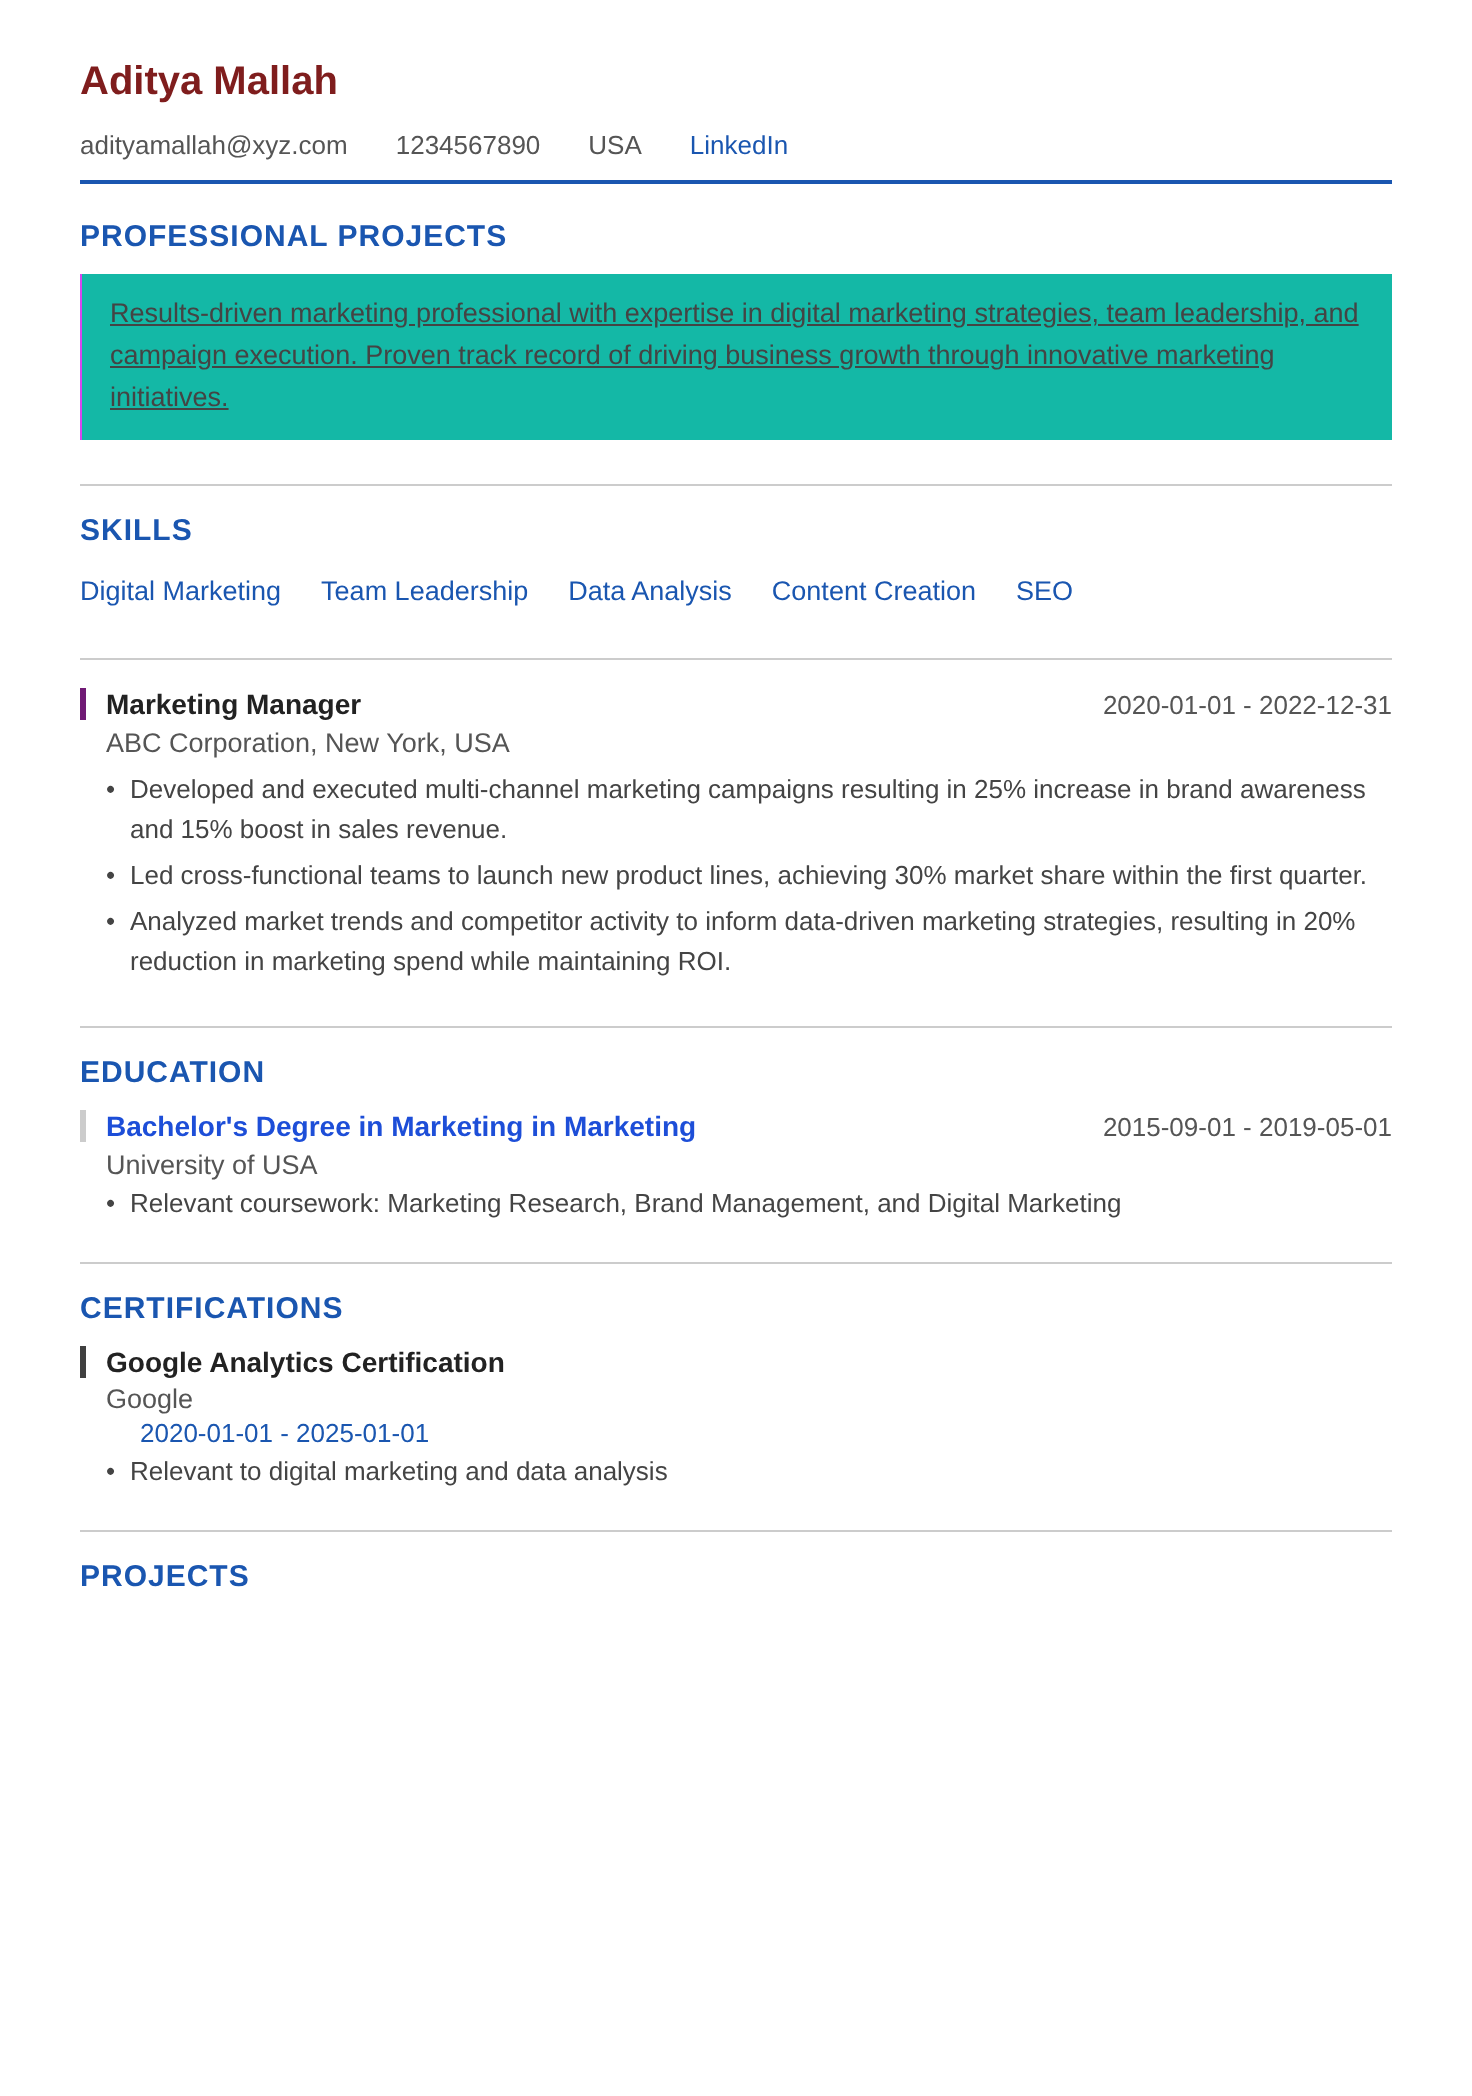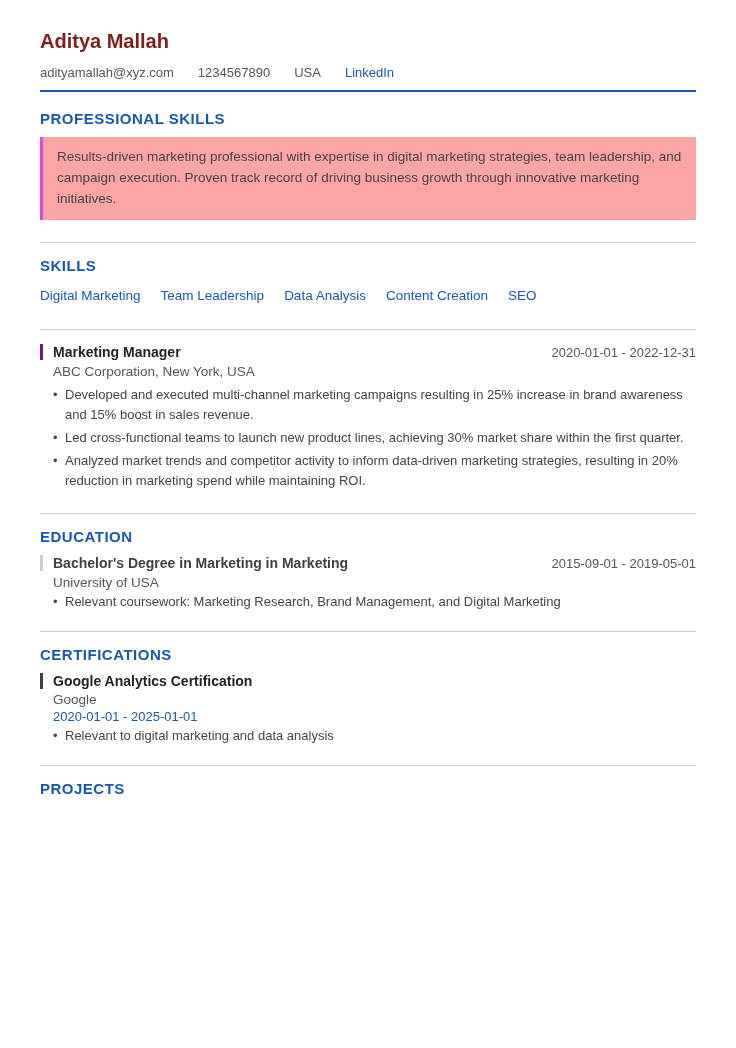--- a/index.html
+++ b/index.html
@@ -44,26 +44,27 @@
       color: #1a56b0;
       letter-spacing: 0.5px;
       margin-bottom: 10px;
     }
     .section-divider {
       border: none;
       border-top: 1px solid #ccc;
       margin: 18px 0 14px 0;
     }
     .summary-box {
-      border-left: 3px solid #d946ef;
+      border-left: 1px solid #d946ef;
       padding: 10px 14px;
-      background: #fca5a5;
+      background: #14b8a6;
       font-size: 13.5px;
       color: #444;
       line-height: 1.55;
+      text-decoration: underline;
     }
     .skills-row {
       display: flex;
       flex-wrap: wrap;
       gap: 23px 20px;
       padding: 4px 0;
     }
     .skill-tag {
       font-size: 13.5px;
       color: #1a56b0;
@@ -115,21 +116,21 @@
       margin-bottom: 8px;
     }
     .edu-header {
       display: flex;
       justify-content: space-between;
       align-items: baseline;
     }
     .edu-degree {
       font-weight: bold;
       font-size: 14px;
-      color: #404040;
+      color: #1d4ed8;
       border-left: 3px solid #ccc;
       padding-left: 10px;
     }
     .edu-dates {
       font-size: 13px;
       color: #555;
       white-space: nowrap;
     }
     .edu-school {
       font-size: 13.5px;
@@ -162,21 +163,21 @@
       padding-left: 10px;
     }
     .cert-issuer {
       font-size: 13.5px;
       color: #555;
       margin: 3px 0 2px 13px;
     }
     .cert-dates {
       font-size: 13px;
       color: #1a56b0;
-      margin: 2px 0 4px 13px;
+      margin: 2px 0 4px 30px;
     }
     .cert-bullets {
       list-style: none;
       padding-left: 13px;
     }
     .cert-bullets li {
       font-size: 13px;
       color: #444;
       padding-left: 12px;
       position: relative;
@@ -195,21 +196,21 @@
 <div class="contact-row">
   <span>adityamallah@xyz.com</span>
   <span>1234567890</span>
   <span>USA</span>
   <a href="#">LinkedIn</a>
 </div>
 
 <hr class="divider">
 
 <div class="section">
-  <div class="section-title">PROFESSIONAL SKILLS</div>
+  <div class="section-title">PROFESSIONAL PROJECTS</div>
   <div class="summary-box">Results-driven marketing professional with expertise in digital marketing strategies, team leadership, and campaign execution. Proven track record of driving business growth through innovative marketing initiatives.</div>
 </div>
 
 <hr class="section-divider">
 
 <div class="section">
   <div class="section-title">SKILLS</div>
   <div class="skills-row">
     <span class="skill-tag">Digital Marketing</span>
     <span class="skill-tag">Team Leadership</span>

